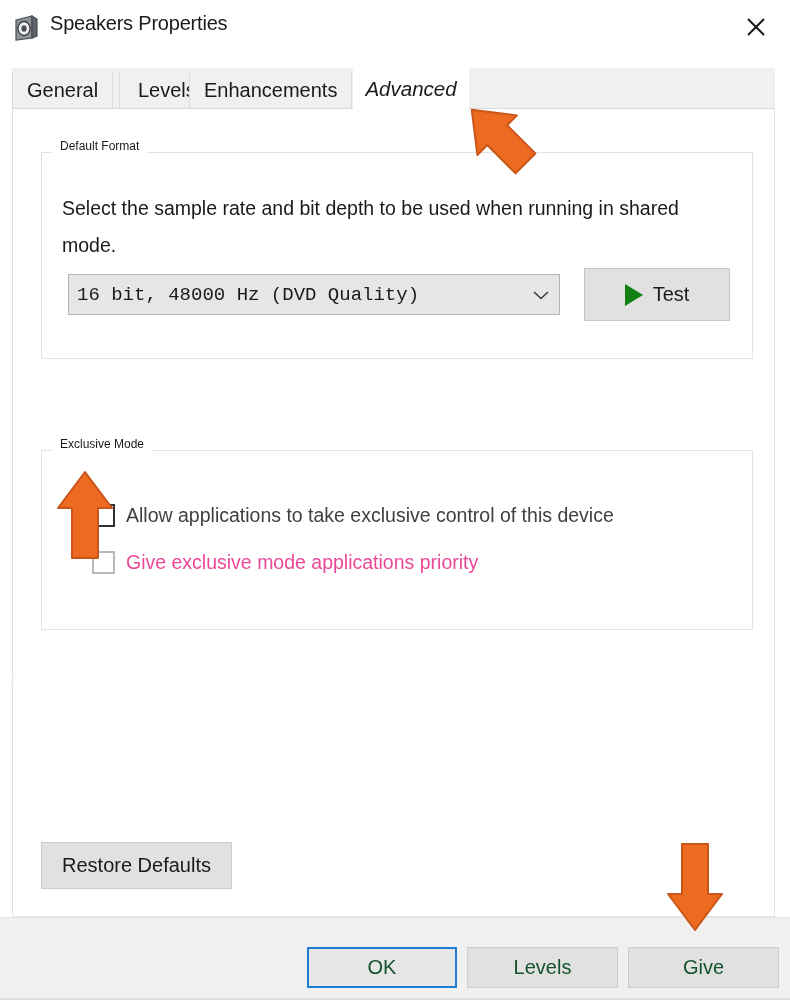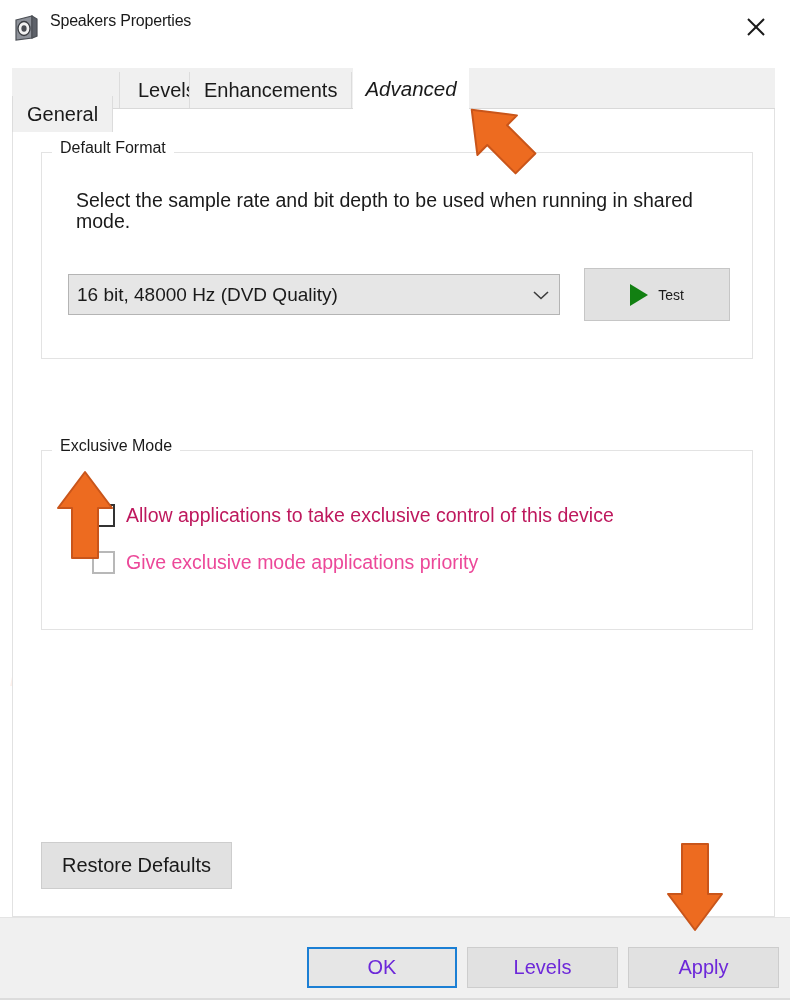--- a/index.html
+++ b/index.html
@@ -79,21 +79,21 @@
     position: absolute;
     left: 13px;
     top: 14px;
     width: 26px;
     height: 28px;
   }
   .title-text {
     position: absolute;
     left: 50px;
     top: 12px;
-    font-size: 16px;
+    font-size: 20px;
     color: #1a1a1a;
     font-family: "Liberation Sans", sans-serif;
     letter-spacing: -0.2px;
   }
   .close-btn {
     position: absolute;
     right: 8px;
     top: 4px;
     width: 52px;
     height: 46px;
@@ -162,50 +162,51 @@
     position: absolute;
     box-sizing: border-box;
     border: 1px solid #e3e3e3;
   }
   .group-legend {
     position: absolute;
     top: -14px;
     left: 10px;
     background: #ffffff;
     padding: 0 8px;
-    font-size: 16px;
+    font-size: 12px;
     color: #1a1a1a;
     white-space: nowrap;
   }
   #gb-default-format { left: 28px; top: 45px; width: 712px; height: 207px; }
   #gb-exclusive-mode { left: 28px; top: 295px; width: 712px; height: 180px; margin-top: 48px; }
 
   .desc-text {
     position: absolute;
-    left: 34px;
+    left: 20px;
     top: 37px;
     width: 620px;
     font-size: 19.5px;
     color: #1a1a1a;
-    line-height: 21px;
+    line-height: 37px;
   }
 
   
   .combobox {
     position: absolute;
     left: 26px;
     top: 121px;
     width: 492px;
     height: 41px;
     box-sizing: border-box;
     background: #e6e6e6;
     border: 1px solid #b4b4b4;
     display: flex;
     align-items: center;
     cursor: default;
+    font-family: Liberation Mono, monospace;
   }
   .combobox-value {
     flex: 1;
     font-size: 19px;
     color: #1a1a1a;
     padding-left: 8px;
     white-space: nowrap;
     overflow: hidden;
   }
   .combobox-chevron {
@@ -222,21 +223,21 @@
     top: 115px;
     width: 146px;
     height: 53px;
     box-sizing: border-box;
     background: #e1e1e1;
     border: 1px solid #c6c6c6;
     display: flex;
     align-items: center;
     justify-content: center;
     gap: 10px;
-    font-size: 14px;
+    font-size: 20px;
     color: #1a1a1a;
     cursor: default;
   }
   .play-triangle {
     width: 0; height: 0;
     border-left: 18px solid #128012;
     border-top: 11px solid transparent;
     border-bottom: 11px solid transparent;
   }
 
@@ -252,21 +253,21 @@
   #row-give-priority   { left: 50px; top: 100px; }
   .checkbox {
     width: 23px;
     height: 23px;
     box-sizing: border-box;
     border: 2px solid #333333;
     background: #ffffff;
     flex: none;
   }
   .checkbox.disabled { border-color: #b8b8b8; }
-  .check-label { font-size: 19.5px; color: #be185d; white-space: nowrap; }
+  .check-label { font-size: 19.5px; color: #404040; white-space: nowrap; }
   .check-label.disabled { color: #ec4899; }
 
   
   .restore-button {
     position: absolute;
     left: 28px;
     top: 735px;
     width: 191px;
     height: 47px;
     box-sizing: border-box;
@@ -302,21 +303,21 @@
     position: absolute;
     top: 29px;
     height: 41px;
     box-sizing: border-box;
     background: #e1e1e1;
     border: 1px solid #cdcdcd;
     display: flex;
     align-items: center;
     justify-content: center;
     font-size: 20px;
-    color: #6d28d9;
+    color: #14532d;
     cursor: default;
   }
   #btn-ok     { left: 307px; width: 150px; border: 2px solid #1b7fd4; background: #e6e6e6; }
   #btn-cancel { left: 467px; width: 151px; }
   #btn-apply  { left: 628px; width: 151px; }
 
   
   .arrow { position: absolute; z-index: 6; pointer-events: none; }
   #arrow-advanced-tab { left: 452px; top: 92px; }
   #arrow-checkbox     { left: 54px; top: 468px; }
@@ -344,21 +345,21 @@
   <div class="title-text">Speakers Properties</div>
   <div class="close-btn">
     <svg width="22" height="22" viewBox="0 0 22 22">
       <line x1="3" y1="3" x2="19" y2="19" stroke="#1a1a1a" stroke-width="2"></line>
       <line x1="19" y1="3" x2="3" y2="19" stroke="#1a1a1a" stroke-width="2"></line>
     </svg>
   </div>
 </div>
 
 <div class="tabstrip">
-  <div class="tab" id="tab-0" style="left:0px;margin-top:24px;">General</div>
+  <div class="tab" id="tab-0" style="left:0px;">General</div>
   <div class="tab" id="tab-1" style="left:107px;padding-left:18px;">Levels</div>
   <div class="tab" id="tab-2" style="left:177px;text-align:center;">Enhancements</div>
   <div class="tab selected" id="tab-3" style="left:341px;width:116px;font-style:italic;">Advanced</div>
 </div>
 
 <div class="panel">
   <div class="panel-inner">
 
     <div class="groupbox" id="gb-default-format">
       <div class="group-legend">Default Format</div>
@@ -394,21 +395,21 @@
     </div>
 
     <div class="restore-button">Restore Defaults</div>
 
   </div>
 </div>
 
 <div class="footer">
   <div class="dlg-button" id="btn-ok">OK</div>
   <div class="dlg-button" id="btn-cancel">Levels</div>
-  <div class="dlg-button" id="btn-apply">Apply</div>
+  <div class="dlg-button" id="btn-apply">Give</div>
   <div class="footer-sep"></div>
 </div>
 
 <div class="arrow" id="arrow-advanced-tab">
   <svg width="96" height="92" viewBox="0 0 96 92">
     <g transform="rotate(-45 48 46)">
       <path d="M48 6 L76 42 L62 42 L62 82 L34 82 L34 42 L20 42 Z" fill="#ED6B20" stroke="#C9551A" stroke-width="2" stroke-linejoin="round"></path>
     </g>
   </svg>
 </div>

